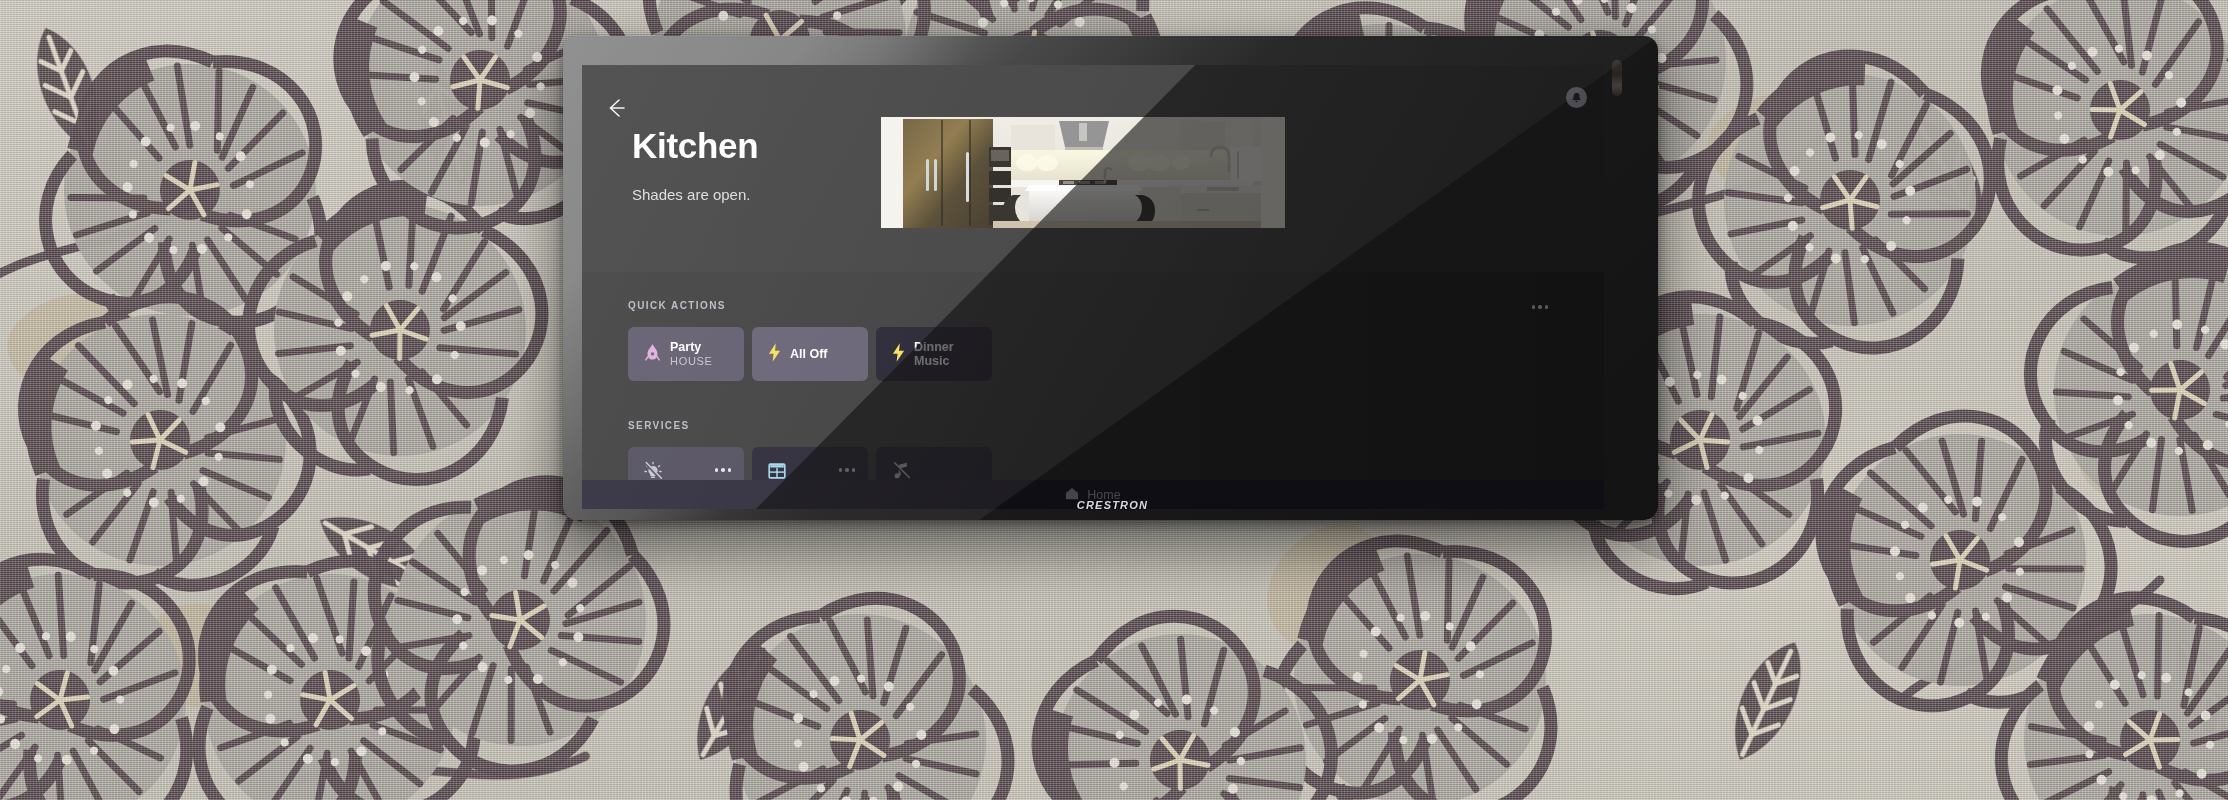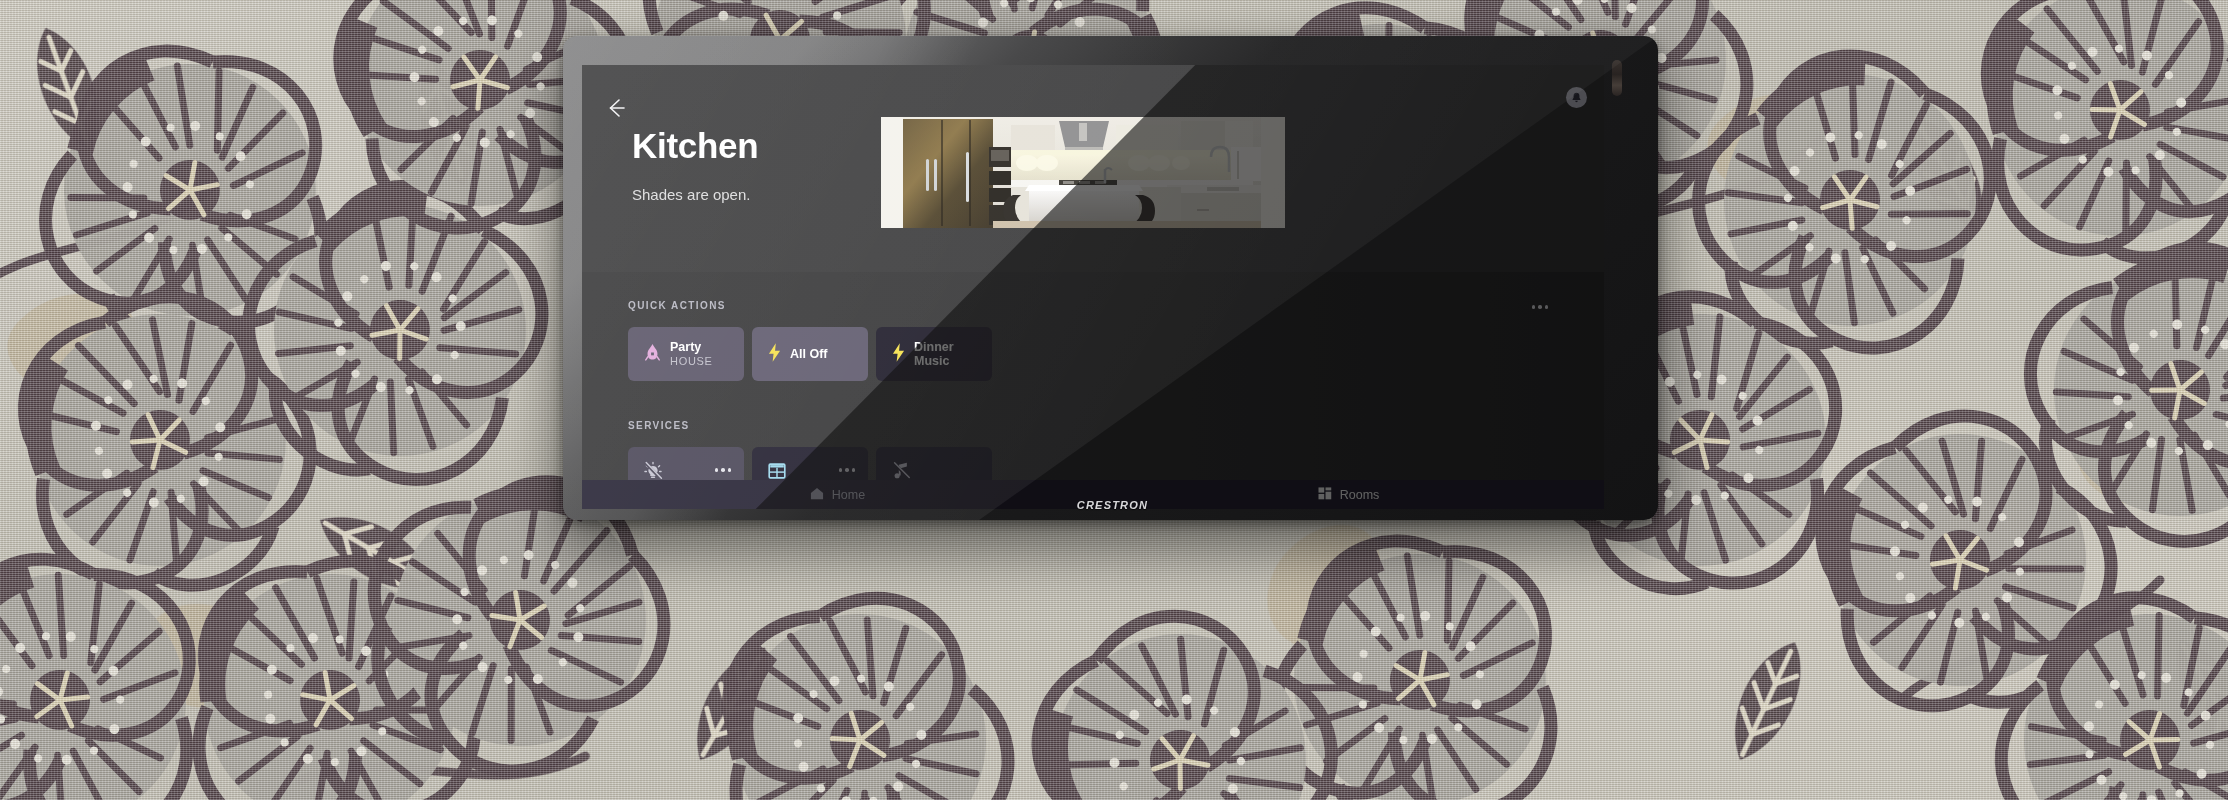--- a/index.html
+++ b/index.html
@@ -547,31 +547,20 @@
 
     <div class="nav">
       <div class="nav-item muted">
         <span>
           <svg width="14" height="13" viewBox="0 0 16 15">
             <path d="M8 1.2 L15 7 v7 H1 V7 Z" fill="#b3b2c4"></path>
           </svg>
         </span>
         <span class="nav-label">Home</span>
       </div>
-      <div class="nav-item active">
-        <span>
-          <svg width="14" height="13" viewBox="0 0 16 15">
-            <rect x="0.5" y="0.5" width="6.6" height="6" fill="#ffffff"></rect>
-            <rect x="8.6" y="0.5" width="6.6" height="3.4" fill="#ffffff"></rect>
-            <rect x="0.5" y="8" width="6.6" height="6.2" fill="#ffffff"></rect>
-            <rect x="8.6" y="5.4" width="6.6" height="8.8" fill="#ffffff"></rect>
-          </svg>
-        </span>
-        <span class="nav-label">Rooms</span>
-      </div>
     </div>
 
     <div class="darkside"></div>
   </div>
 
   <div class="glare-top"></div>
   <div class="brand">CRESTRON</div>
 </div>
 
 </body></html>

